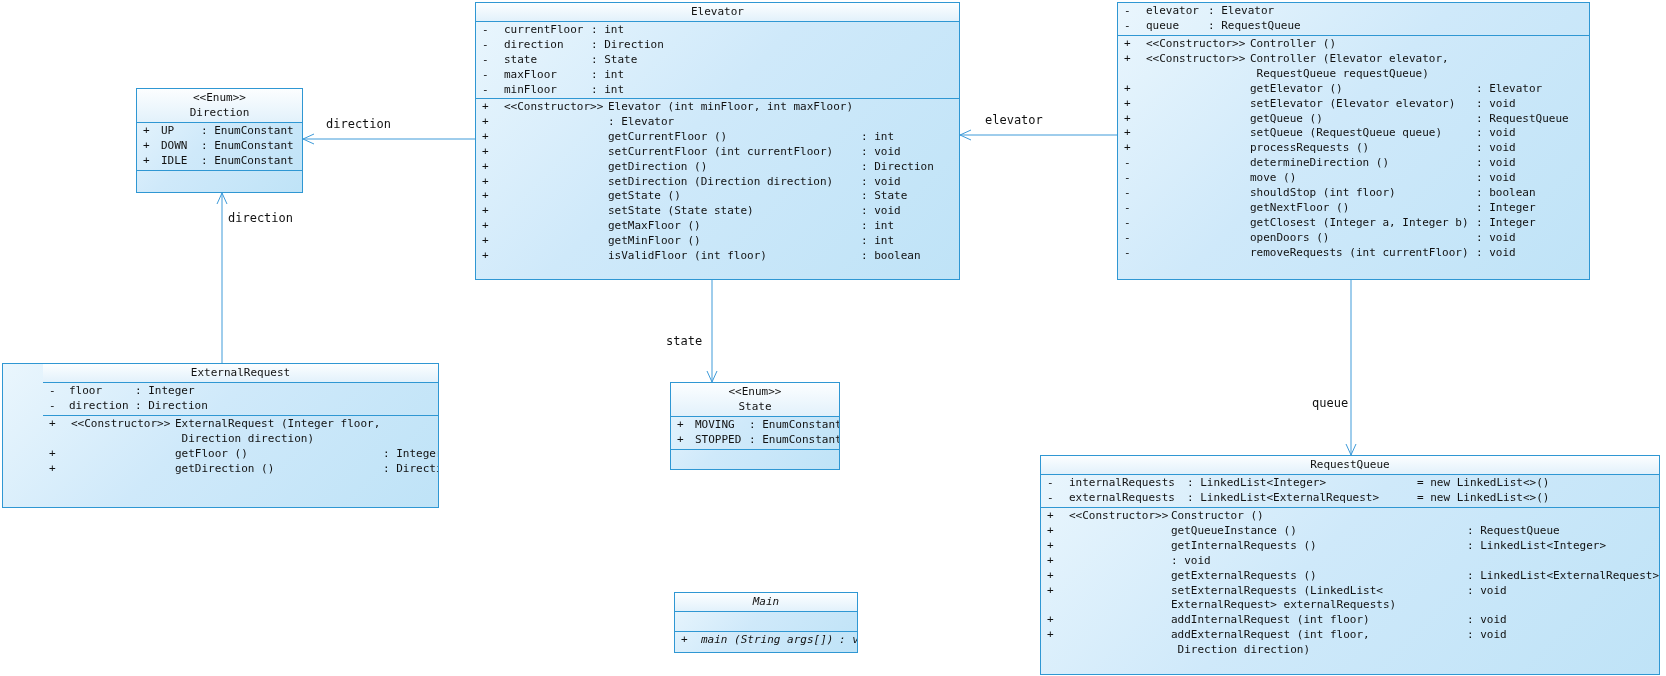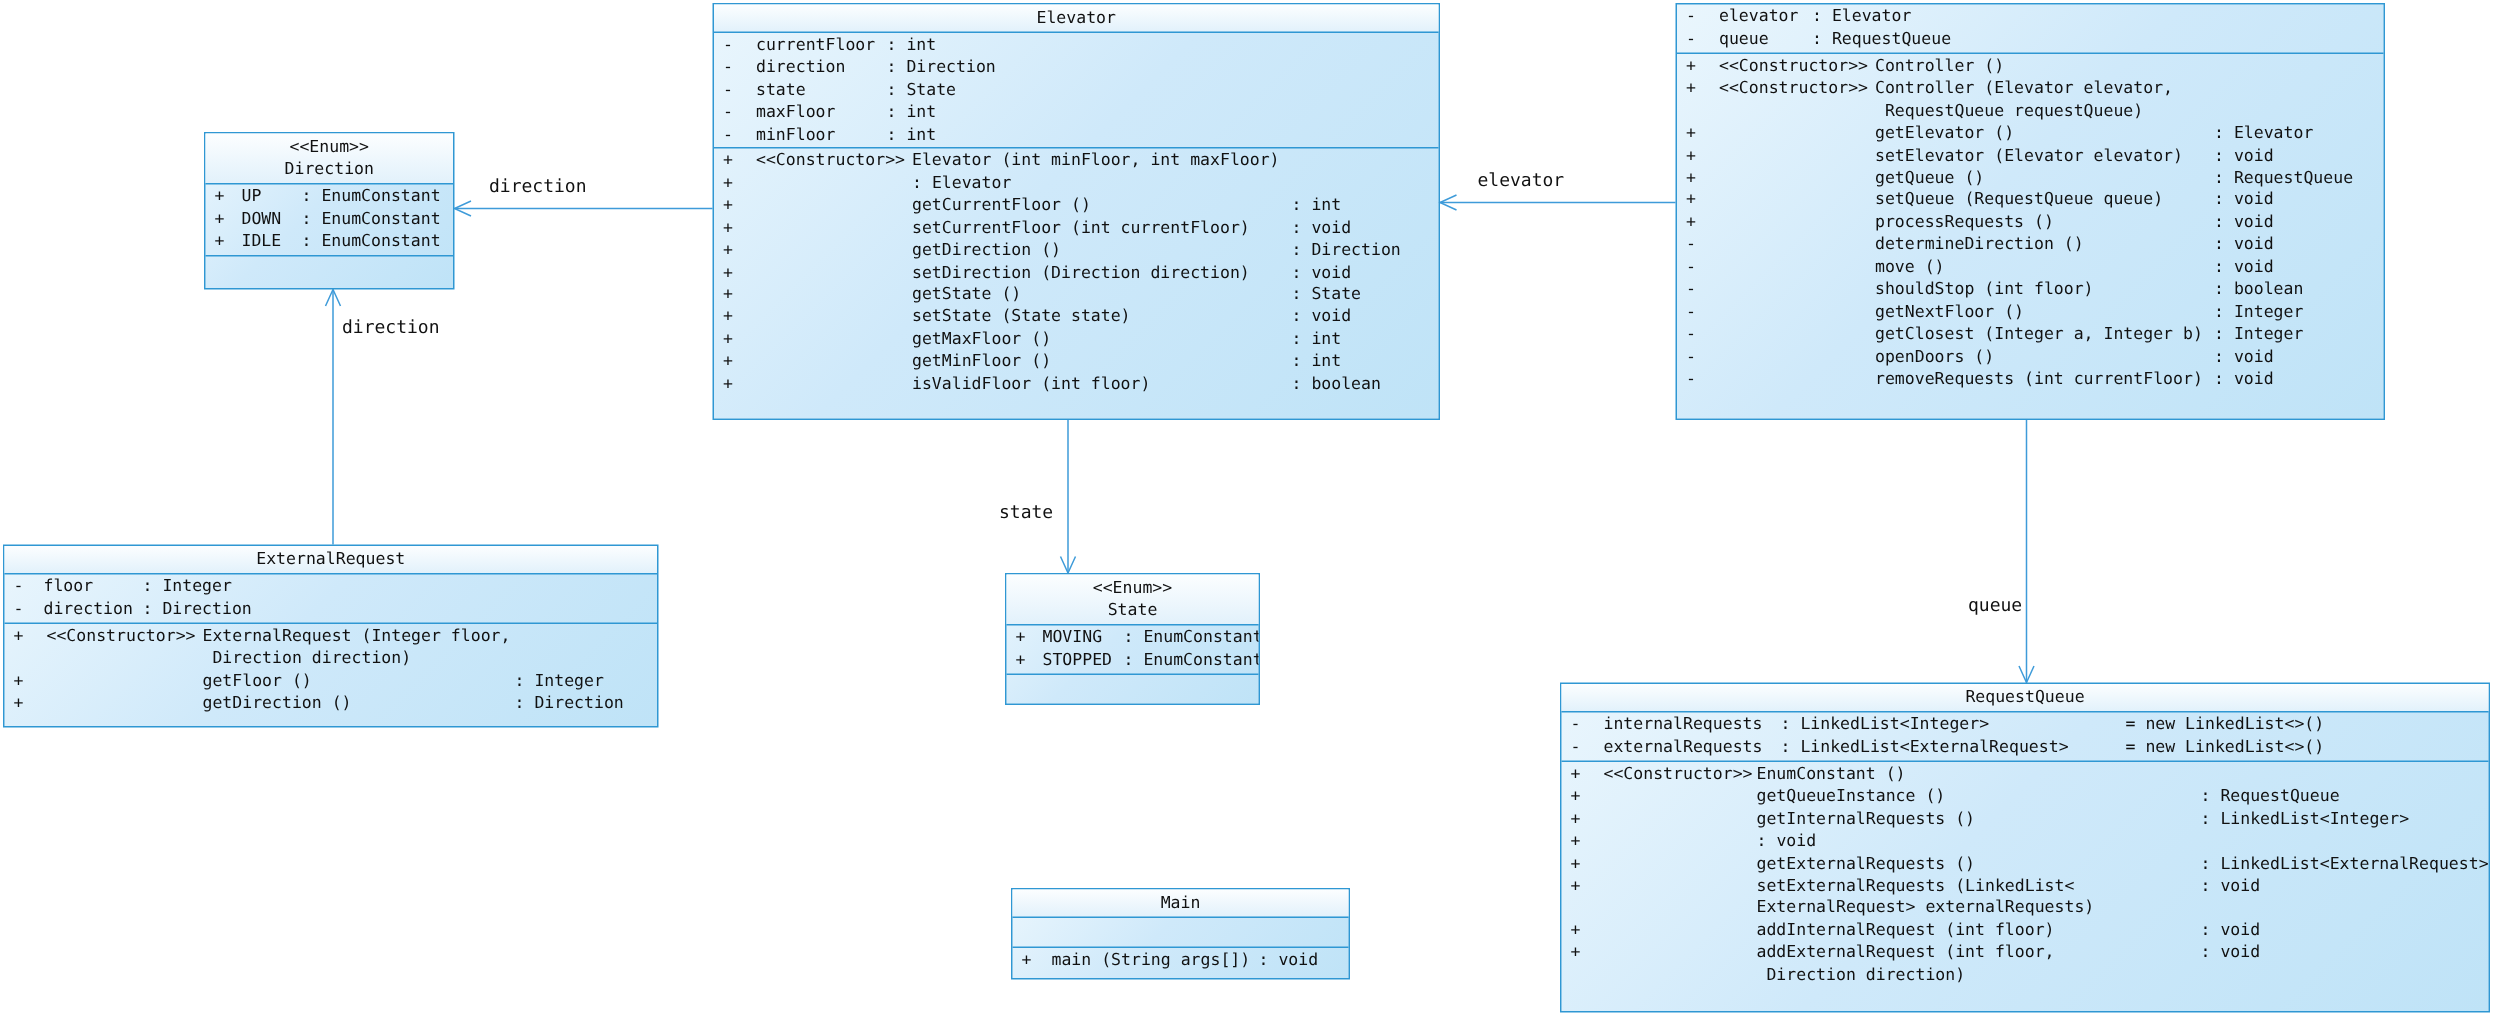--- a/index.html
+++ b/index.html
@@ -273,21 +273,21 @@
           <span class="typ">EnumConstant</span>
         </div>
         <div class="row" style="grid-template-columns: 18px 40px 1fr;">
           <span>+</span>
           <span>IDLE</span>
           <span class="typ">EnumConstant</span>
         </div>
       </div>
       <div class="meth-sec"></div>
     </div>
-    <div class="class-box" style="left: 2px; top: 363px; width: 437px; height: 122px;">
+    <div class="class-box" style="left: 2px; top: 363px; width: 437px; height: 145px; padding-left: 40px;">
       <div class="title-sec" style="height: 19px;">
         <div>ExternalRequest</div>
       </div>
       <div class="attrs-sec" style="height: 33px;">
         <div class="row" style="grid-template-columns: 20px 66px 1fr;">
           <span>-</span>
           <span>floor</span>
           <span class="typ">Integer</span>
         </div>
         <div class="row" style="grid-template-columns: 20px 66px 1fr;">
@@ -330,21 +330,21 @@
           <span class="typ">EnumConstant</span>
         </div>
         <div class="row" style="grid-template-columns: 18px 54px 1fr;">
           <span>+</span>
           <span>STOPPED</span>
           <span class="typ">EnumConstant</span>
         </div>
       </div>
       <div class="meth-sec"></div>
     </div>
-    <div class="class-box" style="left: 674px; top: 592px; width: 226px; height: 61px;">
+    <div class="class-box" style="left: 674px; top: 592px; width: 184px; height: 61px; font-style: italic;">
       <div class="title-sec" style="height: 19px;">
         <div>Main</div>
       </div>
       <div class="attrs-sec" style="height: 20px;"></div>
       <div class="meth-sec">
         <div class="row" style="grid-template-columns: 20px 0px 138px 1fr;">
           <span>+</span>
           <span></span>
           <span class="sig">main (String args[])</span>
           <span class="ret">void</span>
@@ -366,21 +366,21 @@
           <span>-</span>
           <span>externalRequests</span>
           <span class="typ">LinkedList&lt;ExternalRequest&gt;</span>
           <span class="dflt">new LinkedList&lt;&gt;()</span>
         </div>
       </div>
       <div class="meth-sec">
         <div class="row" style="grid-template-columns: 22px 102px 296px 1fr;">
           <span>+</span>
           <span>&lt;&lt;Constructor&gt;&gt;</span>
-          <span class="sig">EnumConstant ()</span>
+          <span class="sig">Constructor ()</span>
           <span class="ret"></span>
         </div>
         <div class="row" style="grid-template-columns: 22px 102px 296px 1fr;">
           <span>+</span>
           <span></span>
           <span class="sig">getQueueInstance ()</span>
           <span class="ret">RequestQueue</span>
         </div>
         <div class="row" style="grid-template-columns: 22px 102px 296px 1fr;">
           <span>+</span>

